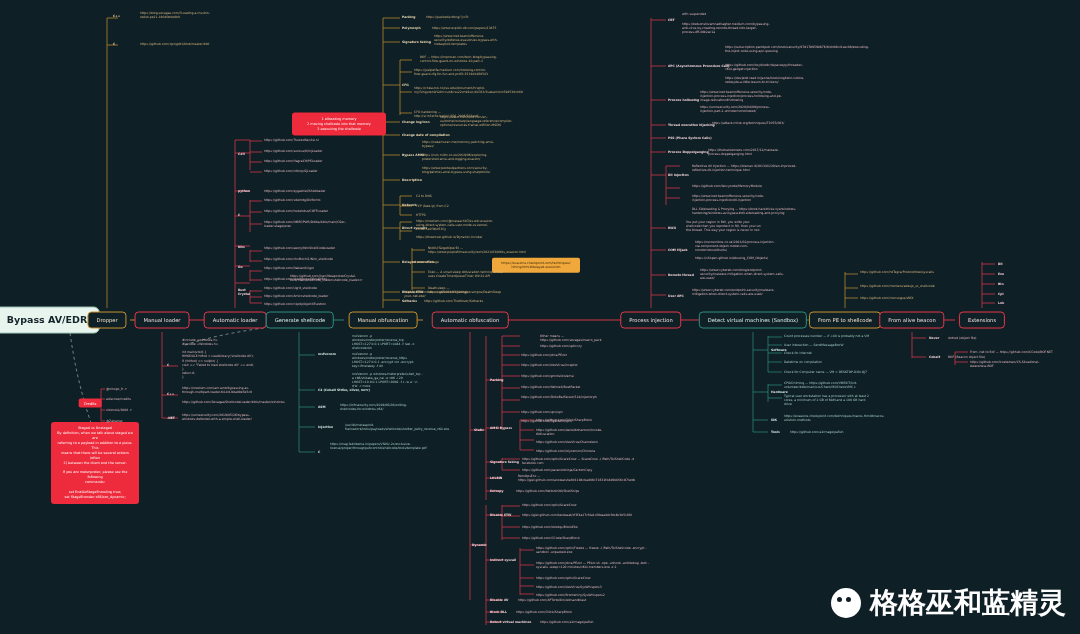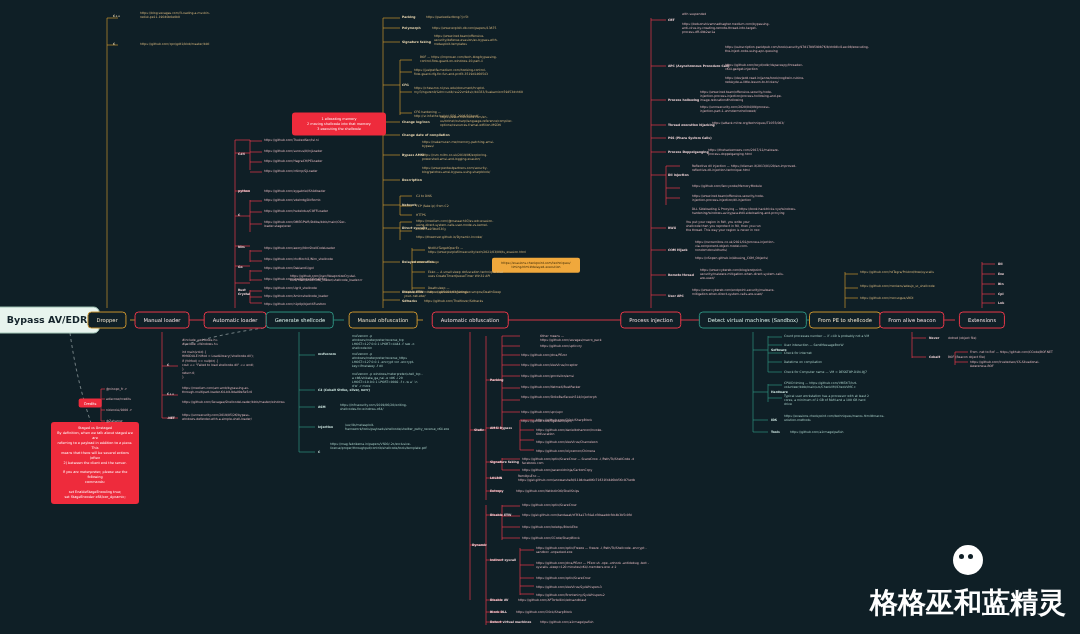--- a/index.html
+++ b/index.html
@@ -57,21 +57,21 @@
   .c-red-b { color: #f0d3d7; }
   .c-gold  { color: #d8b77e; }
   .c-gold-b{ color: #ecd8b1; }
   .c-teal  { color: #a8cfc7; }
   .c-teal-b{ color: #cfe8e2; }
 
   
   #watermark {
     position: absolute; right: 14px; bottom: 12px;
     display: flex; align-items: center; gap: 9px;
-    color: #ffffff; font-size: 28px; font-weight: bold; flex-direction: column;
+    color: #ffffff; font-size: 28px; font-weight: bold;
   }
   #wm-logo {
     width: 30px; height: 30px; border-radius: 50%;
     background: #ffffff; position: relative;
   }
   #wm-logo::after {
     content: ""; position: absolute; left: 6px; top: 9px;
     width: 5px; height: 5px; border-radius: 50%; background: #0f1f26;
     box-shadow: 9px 0 0 #0f1f26;
   }

